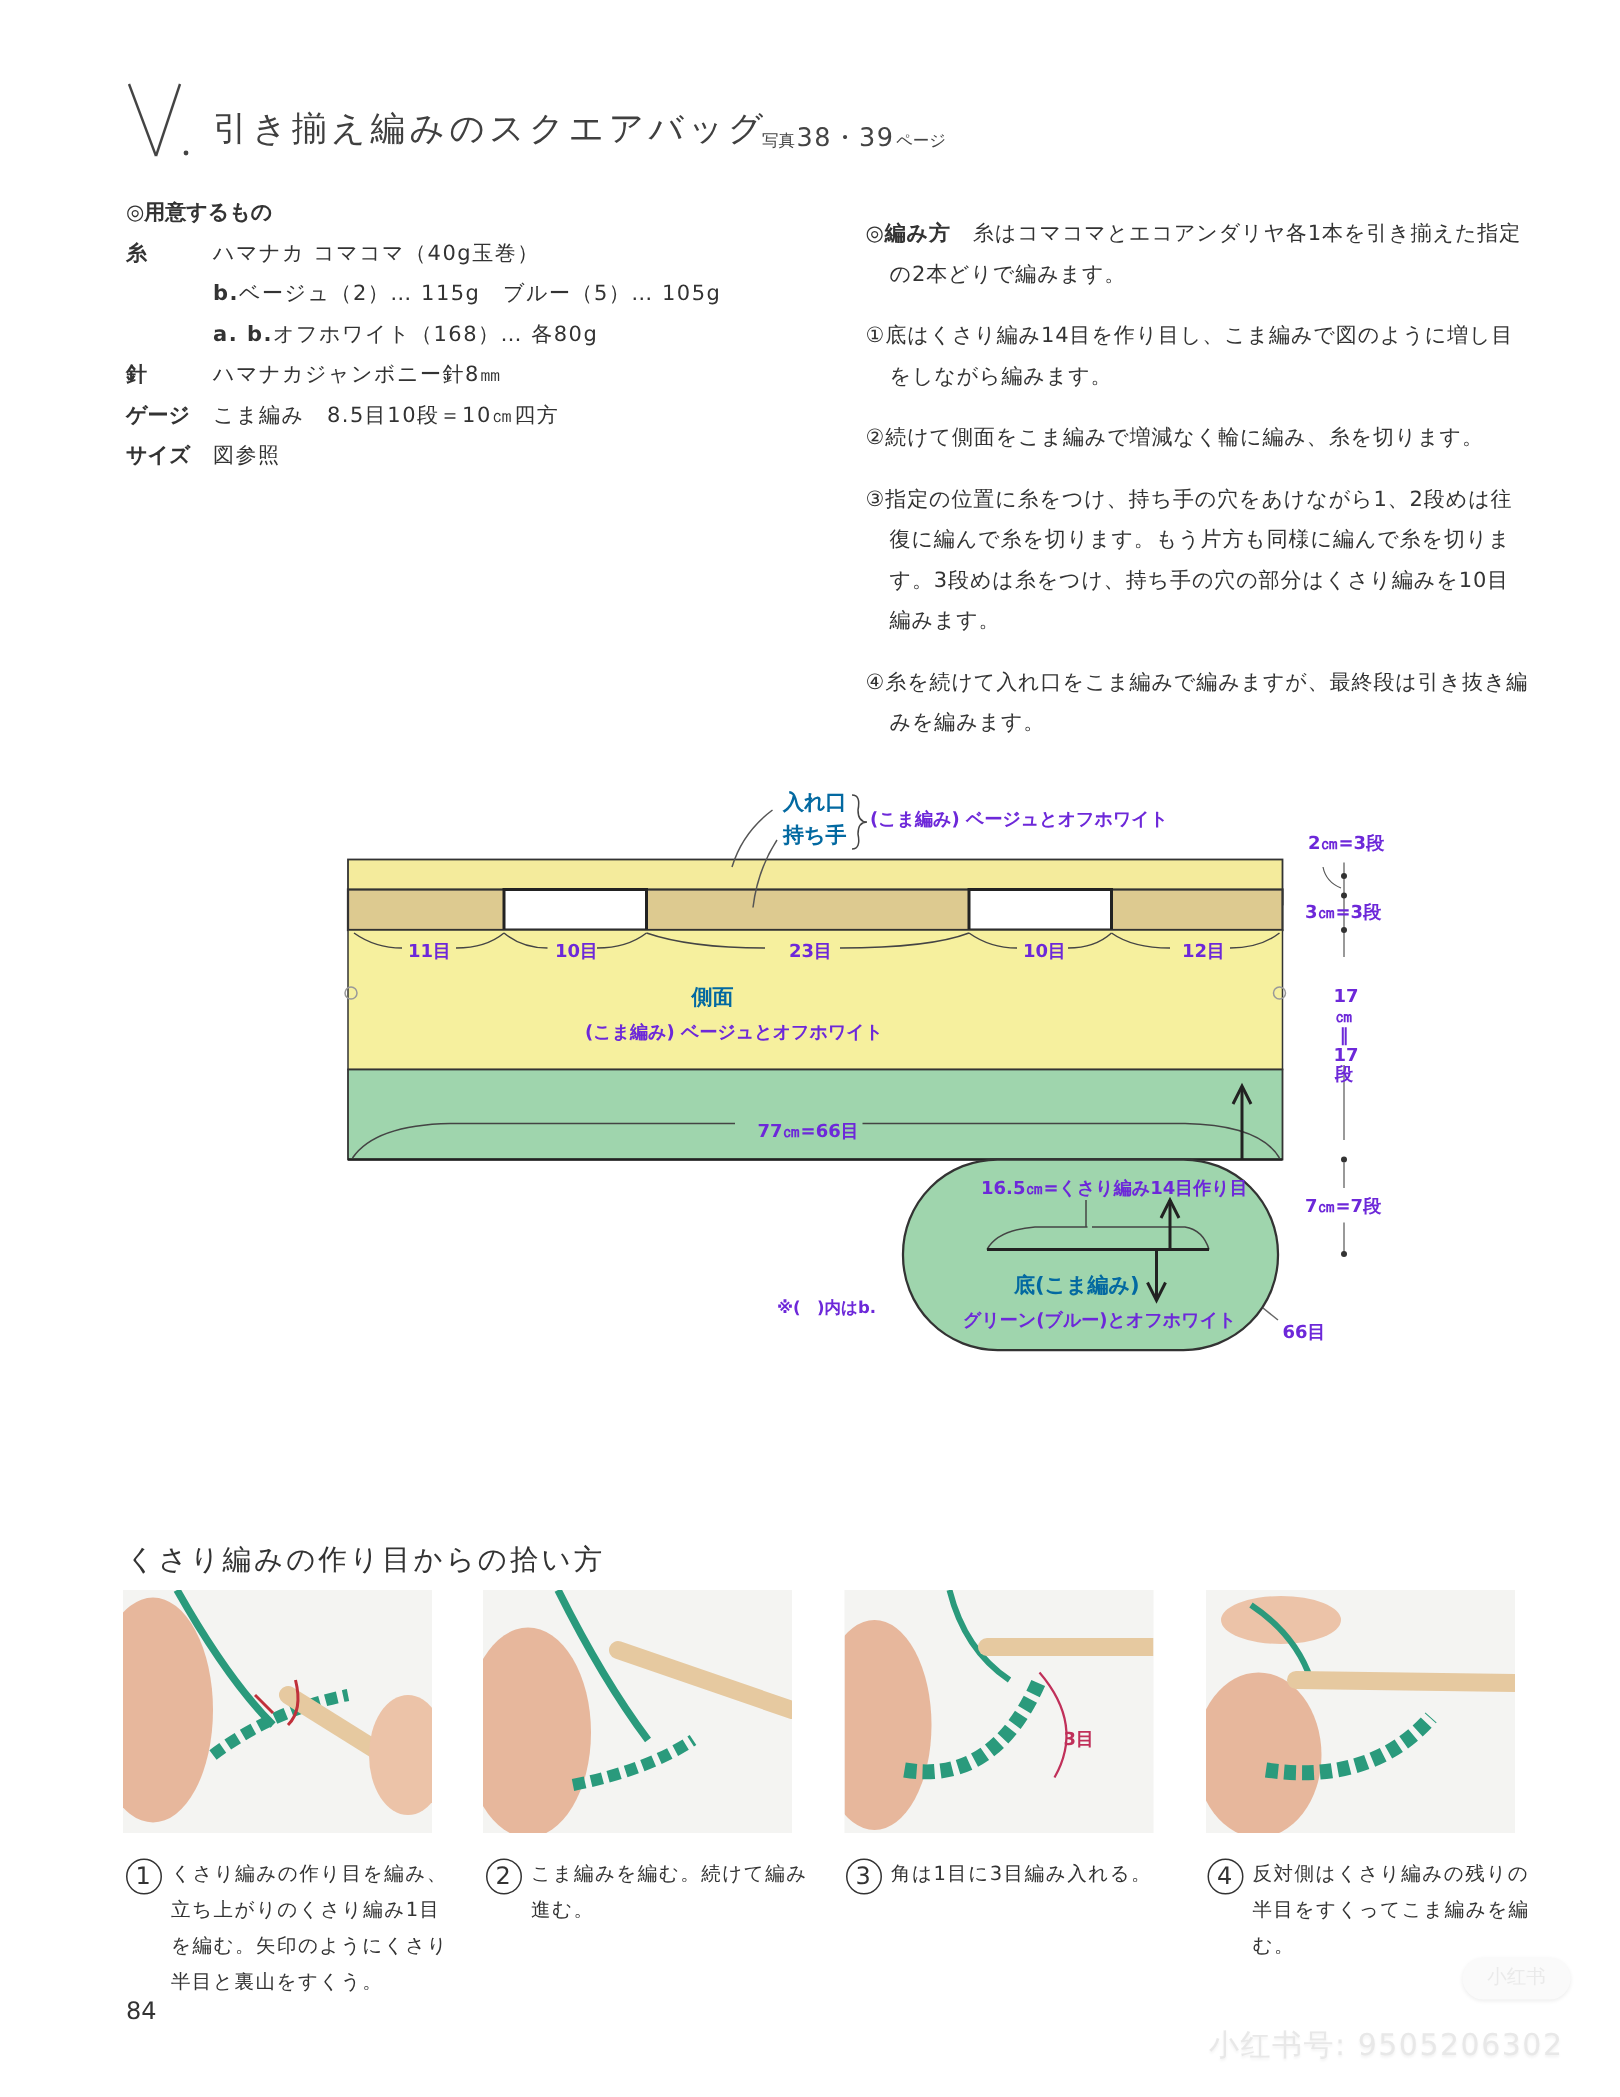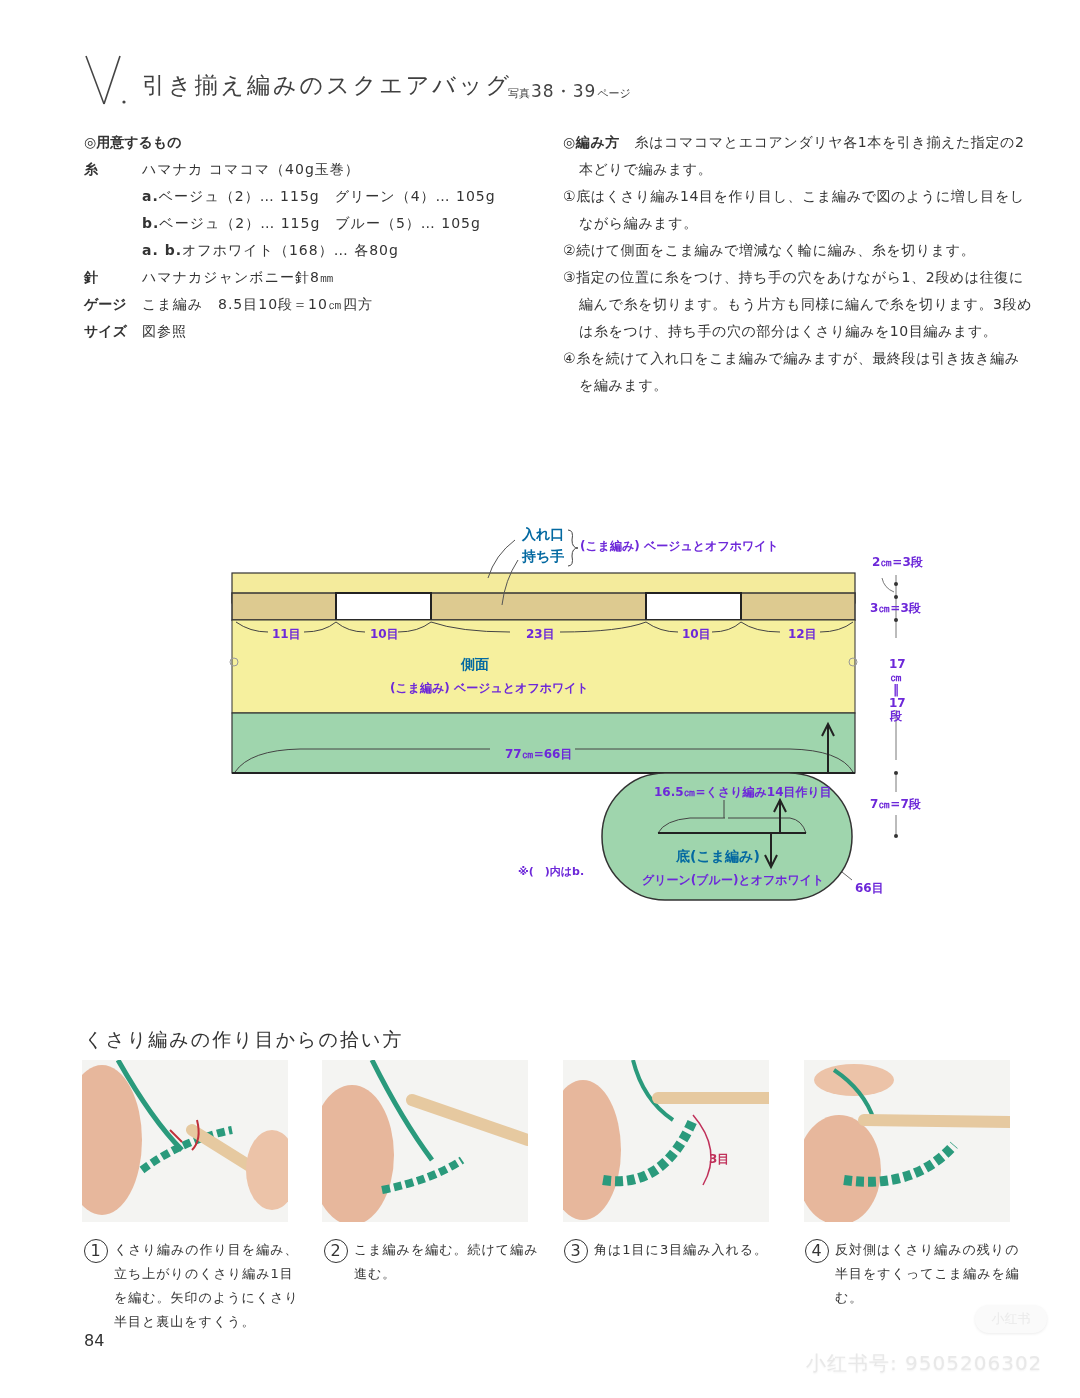--- a/index.html
+++ b/index.html
@@ -17,21 +17,21 @@
   .materials { left: 84px; top: 129px; font-size: 14px; line-height: 27px; }
   .mat-head { font-weight: bold; }
   .mat-row { display: flex; }
   .mat-label { width: 58px; font-weight: bold; flex-shrink: 0; }
   .mat-val { white-space: nowrap; letter-spacing: 1px; }
   .mat-indent { padding-left: 58px; white-space: nowrap; letter-spacing: 1px; }
   .mat-indent b { font-weight: bold; }
 
   
   .method { left: 563px; top: 129px; width: 470px; font-size: 14px; line-height: 27px; letter-spacing: 0.6px; }
-  .method-p { margin: 0; padding-left: 16px; text-indent: -16px; }
+  .method-p { margin: 14px; padding-left: 16px; text-indent: -16px; }
   .method-head { font-weight: bold; }
 
   
   .diagram { left: 0; top: 510px; width: 1080px; height: 400px; }
   .lbl { font-size: 12px; color: #6d28d9; white-space: nowrap; font-weight: bold; }
   .lbl-bold { font-size: 14px; font-weight: bold; color: #0369a1; white-space: nowrap; }
 
   
   .section-title { left: 84px; top: 1027px; font-size: 19px; letter-spacing: 2px; color: #333; white-space: nowrap; }
   .photo { top: 1060px; width: 206px; height: 162px; background: #f4f4f2; overflow: hidden; font-weight: bold; }
@@ -57,21 +57,20 @@
 <div class="abs photo-ref">
   <span>写真</span><span class="num">38・39</span><span>ページ</span>
 </div>
 
 <div class="abs materials">
   <div class="mat-head">◎用意するもの</div>
   <div class="mat-row">
     <span class="mat-label">糸</span>
     <span class="mat-val">ハマナカ コマコマ（40g玉巻）</span>
   </div>
-  <div class="mat-indent"><b>a.</b><span>ベージュ（2）… 115g　グリーン（4）… 105g</span></div>
   <div class="mat-indent"><b>b.</b><span>ベージュ（2）… 115g　ブルー（5）… 105g</span></div>
   <div class="mat-indent"><b>a. b.</b><span>オフホワイト（168）… 各80g</span></div>
   <div class="mat-row">
     <span class="mat-label">針</span>
     <span class="mat-val">ハマナカジャンボニー針8㎜</span>
   </div>
   <div class="mat-row">
     <span class="mat-label">ゲージ</span>
     <span class="mat-val">こま編み　8.5目10段＝10㎝四方</span>
   </div>

